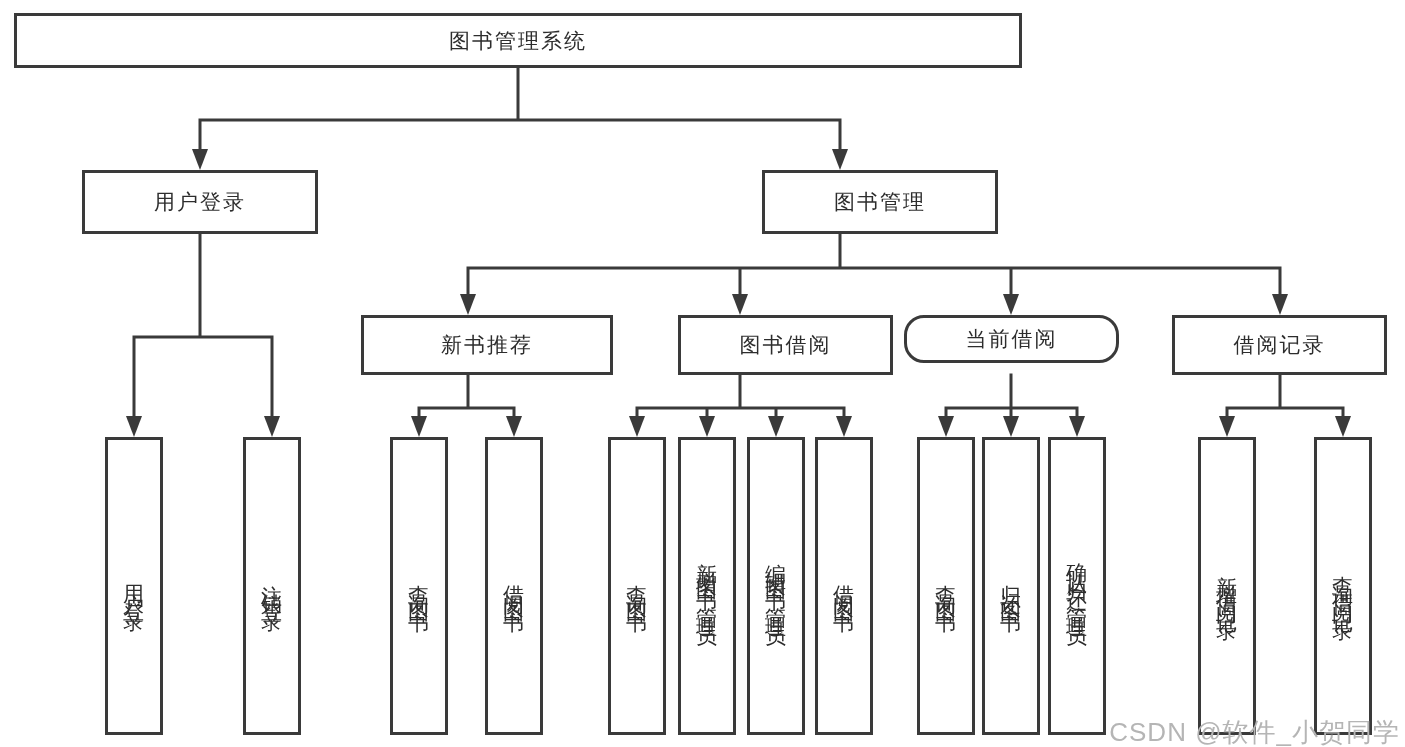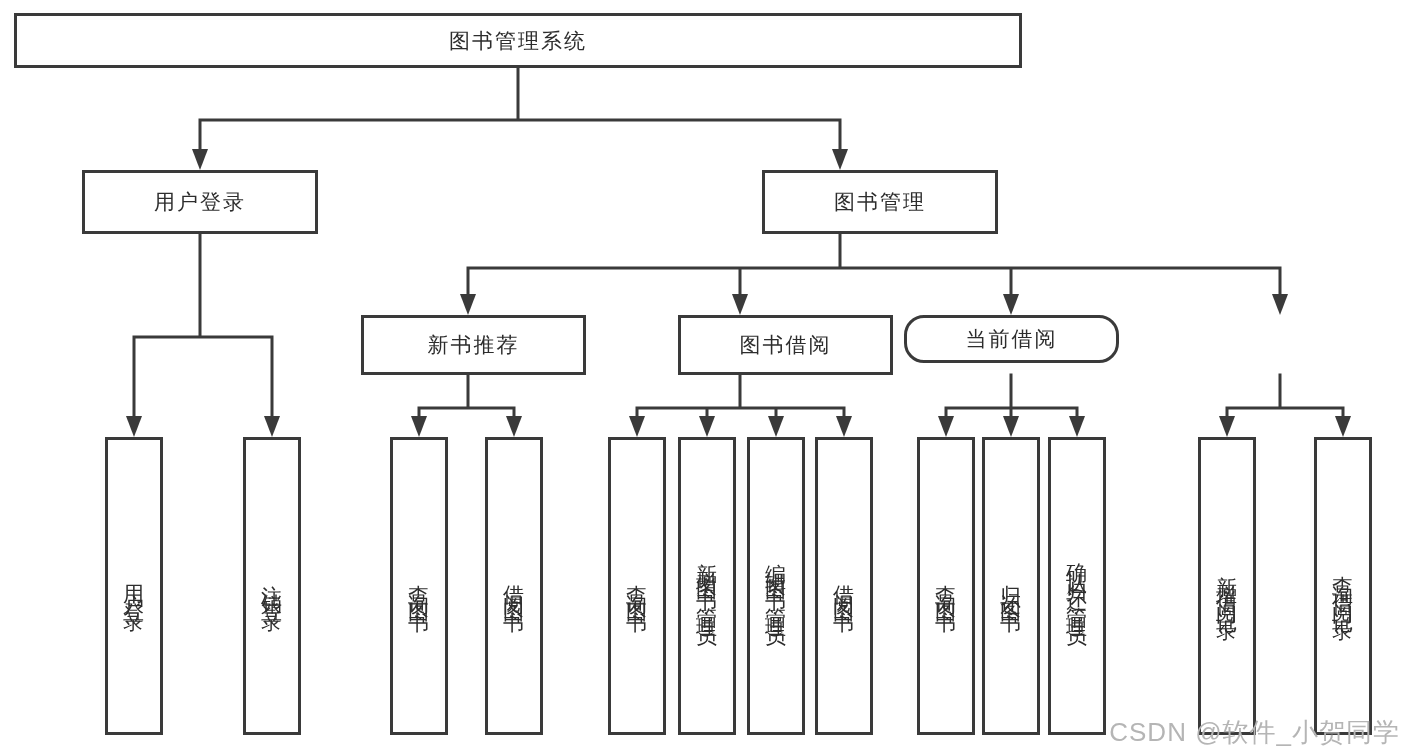--- a/index.html
+++ b/index.html
@@ -68,23 +68,24 @@
       <polygon points="1219,416 1235,416 1227,437"></polygon>
       <polygon points="1335,416 1351,416 1343,437"></polygon>
     </g>
   </svg>
 
   <div class="hbox" style="left:14px; top:13px; width:1008px; height:55px;">图书管理系统</div>
 
   <div class="hbox" style="left:82px; top:170px; width:236px; height:64px;">用户登录</div>
   <div class="hbox" style="left:722px; top:170px; width:236px; height:64px;margin-left:40px;">图书管理</div>
 
-  <div class="hbox" style="left:361px; top:315px; width:225px; height:60px;">新书推荐</div>
+  <div class="hbox" style="left:361px; top:315px; width:252px; height:60px;">新书推荐</div>
   <div class="hbox" style="left:633px; top:315px; width:215px; height:60px;margin-left:45px;">图书借阅</div>
   <div class="hbox" style="left:904px; top:315px; width:215px; height:48px;border-radius:20px;">当前借阅</div>
+  <div class="hbox" style="left:1172px; top:315px; width:215px; height:60px;">借阅记录</div>
 
   <div class="vbox" style="left:105px;">
     <span class="vtext">用户登录</span>
   </div>
   <div class="vbox" style="left:243px;">
     <span class="vtext">注销登录</span>
   </div>
 
   <div class="vbox" style="left:390px;">
     <span class="vtext">查询图书</span>

